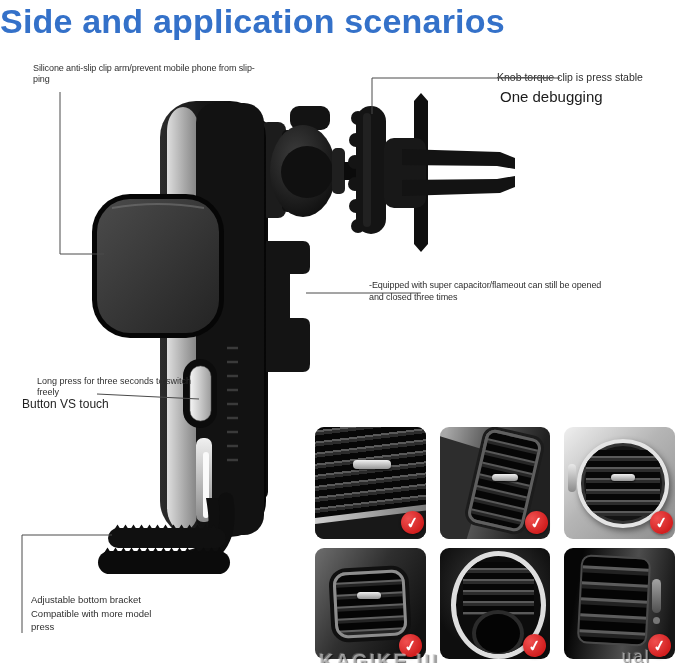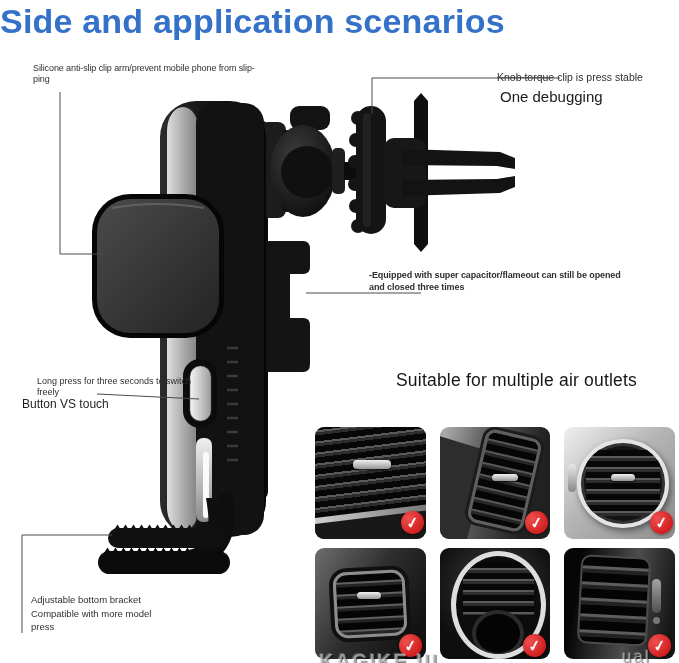--- a/index.html
+++ b/index.html
@@ -13,21 +13,21 @@
     color:var(--title-blue,#3471c9);
   }
   svg.product{position:absolute;left:0;top:0;z-index:1;}
   .ann{position:absolute;z-index:2;color:#2f2f2f;}
   .ann span{display:block;}
   .ann-silicone{left:33px;top:63px;font-size:9px;line-height:11px;letter-spacing:-0.1px;}
   .ann-knob{left:497px;top:71px;font-size:10.5px;white-space:nowrap;}
   .ann-knob .inline{display:inline;}
   .struck{text-decoration:line-through;text-decoration-color:#555;}
   .ann-knob-sub{left:500px;top:88px;font-size:15px;color:#1b1b1b;}
-  .ann-capacitor{left:369px;top:270px;font-size:9px;line-height:11.5px;letter-spacing:-0.1px;font-weight:bold;}
+  .ann-capacitor{left:369px;top:280px;font-size:9px;line-height:11.5px;letter-spacing:-0.1px;}
   .ann-longpress{left:5px;top:376px;font-size:9px;line-height:11px;margin-left:32px;}
   .ann-longpress-sub{left:22px;top:397px;font-size:12px;color:#1f1f1f;}
   .ann-bracket{left:21px;top:593px;font-size:9.5px;line-height:13.5px;margin-left:10px;}
   .outlets-heading{
     position:absolute;left:396px;top:370px;z-index:2;
     font-size:17.5px;color:#161616;letter-spacing:0.2px;
   }
   
   .vent-grid{
     position:absolute;left:315px;top:427px;width:360px;height:232px;z-index:2;
@@ -235,21 +235,20 @@
     <span>freely</span>
   </div>
   <div class="ann ann-longpress-sub">Button VS touch</div>
 
   <div class="ann ann-bracket">
     <span>Adjustable bottom bracket</span>
     <span>Compatible with more model</span>
     <span>press</span>
   </div>
 
-  <div class="outlets-heading">Suitable for multiple air outlets</div>
 
   <div class="vent-grid">
 
     <div class="cell v1">
       <div class="photo">
         <div class="slats"></div>
         <div class="dash"></div>
         <div class="trim"></div>
         <div class="handle"></div>
       </div>

